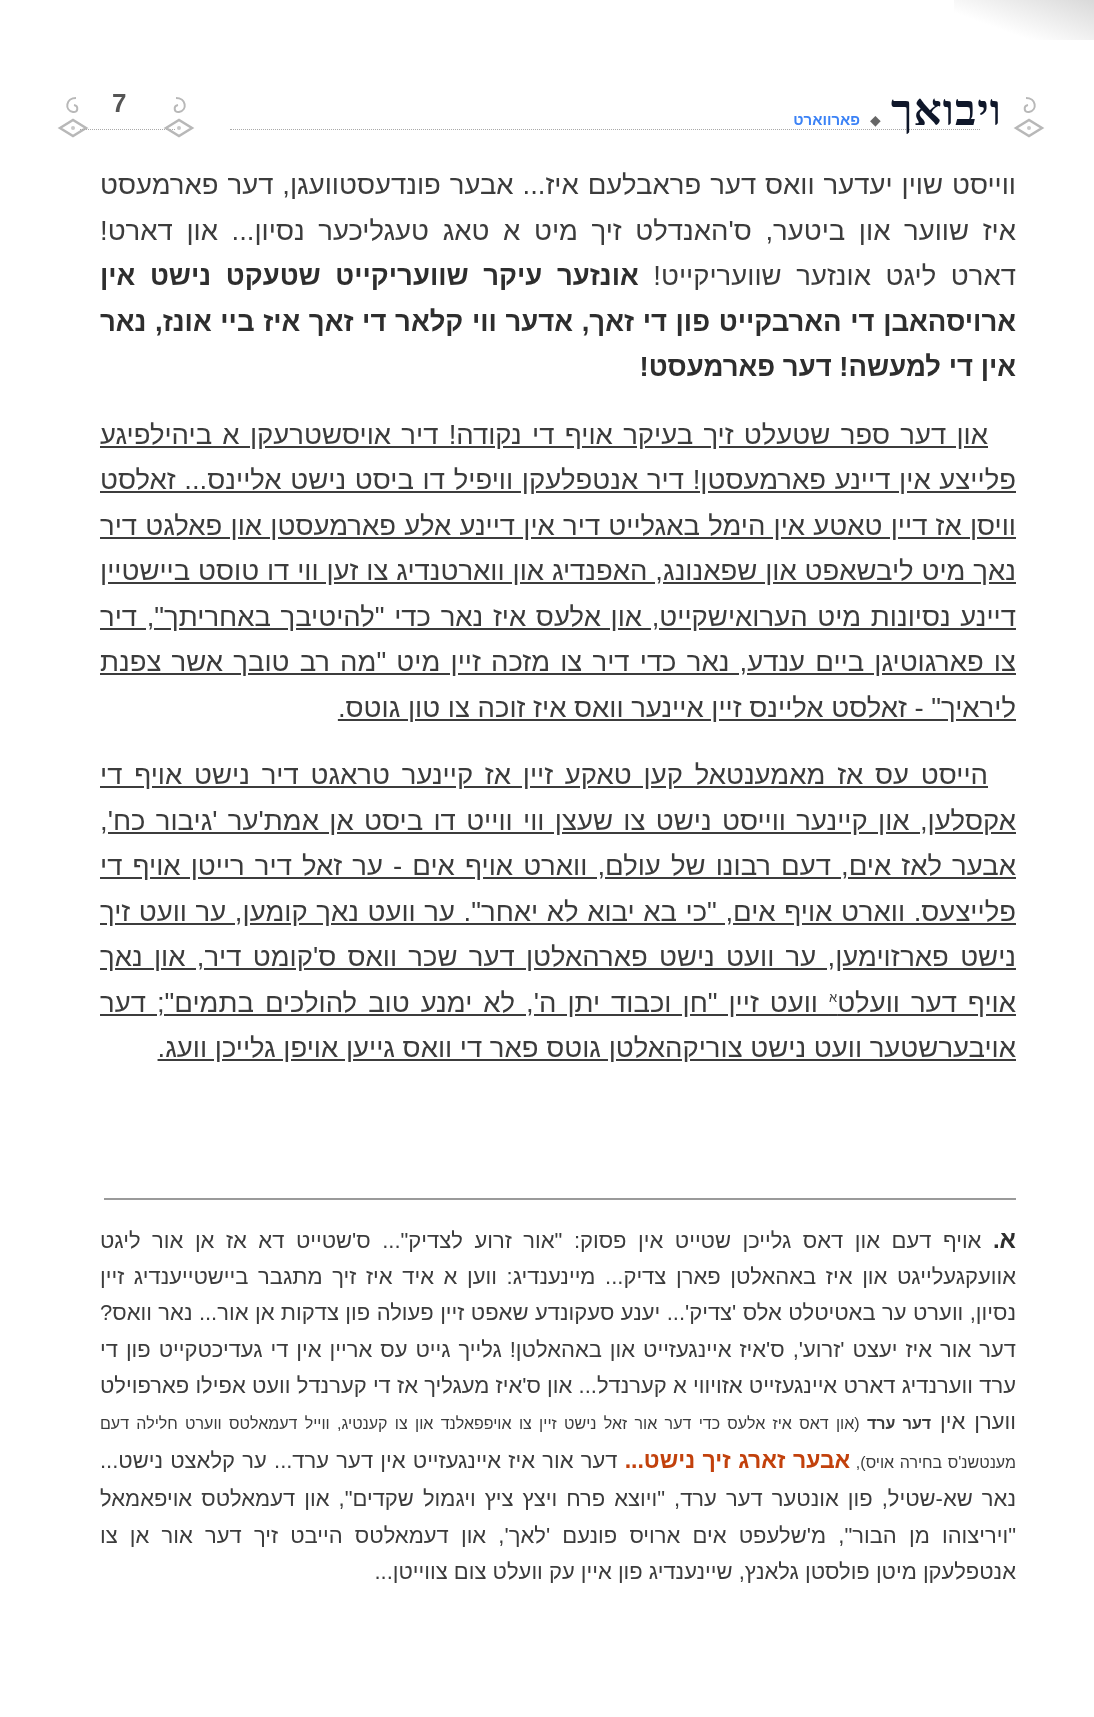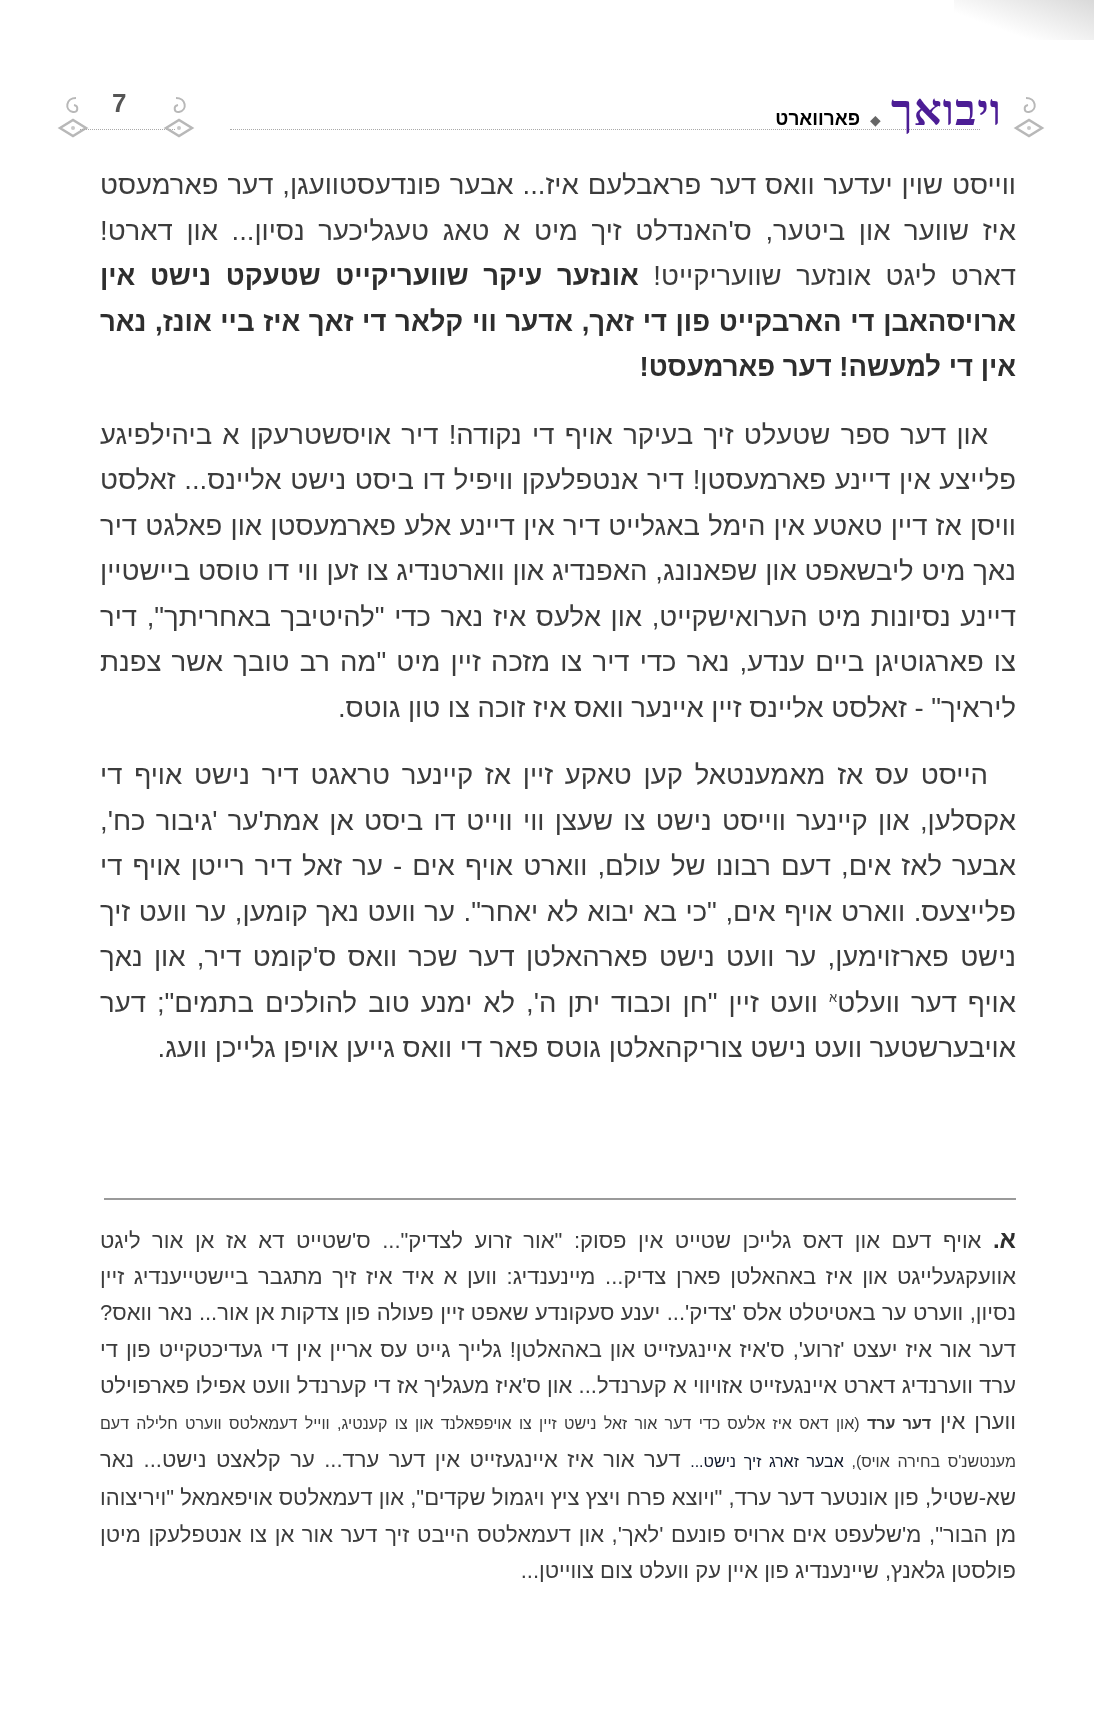--- a/index.html
+++ b/index.html
@@ -70,52 +70,52 @@
       top: 0;
       direction: rtl;
       display: flex;
       align-items: baseline;
       gap: 10px;
     }
     .book-title {
       font-family: "DejaVu Serif", "Liberation Serif", serif;
       font-size: 44px;
       font-weight: bold;
-      color: #4c1d95;
+      color: #0f172a;
       letter-spacing: 1px;
       line-height: 1;
     }
     .title-diamond {
       font-size: 14px;
       color: #666;
     }
     .section-title {
       font-family: "Liberation Sans", sans-serif;
-      font-size: 19px;
+      font-size: 15px;
       font-weight: bold;
-      color: #000000;
+      color: #3b82f6;
     }
     
     .main-text {
       position: absolute;
       top: 162px;
       left: 100px;
       width: 916px;
       direction: rtl;
       text-align: justify;
       font-family: "Liberation Sans", sans-serif;
       font-size: 27.5px;
       line-height: 45.5px;
       color: #3c3c3c;
     }
     .main-text p {
       margin: 0 0 22px 0;
       text-align-last: right;
     }
-    .main-text p.indent { text-indent: 28px; }
+    .main-text p.indent { text-indent: 28px; text-decoration: underline; }
     .main-text .bold { font-weight: bold; color: #2e2e2e; }
     .fn-marker-sup {
       font-size: 13px;
       vertical-align: super;
       line-height: 0;
     }
     
     .footnote-divider {
       position: absolute;
       top: 1198px;
@@ -132,21 +132,21 @@
       width: 916px;
       direction: rtl;
       text-align: justify;
       font-family: "Liberation Sans", sans-serif;
       font-size: 22px;
       line-height: 36.2px;
       color: #3c3c3c;
     }
     .footnotes p { margin: 0; text-align-last: right; }
     .fn-label { font-weight: bold; font-size: 24px; color: #2e2e2e; }
-    .footnotes .bold { font-weight: normal; font-size: 16px; color: #0f172a; }
+    .footnotes .bold { font-weight: bold; font-size: 23px; color: #c2410c; }
     .footnotes .big { font-size: 16px; font-weight: bold; }
     .footnotes .small { font-size: 16px; }
   </style>
 </head>
 <body>
 
 <div class="page-shade"></div>
 
 <header class="running-header">
   <span class="ornament orn-left-1">

